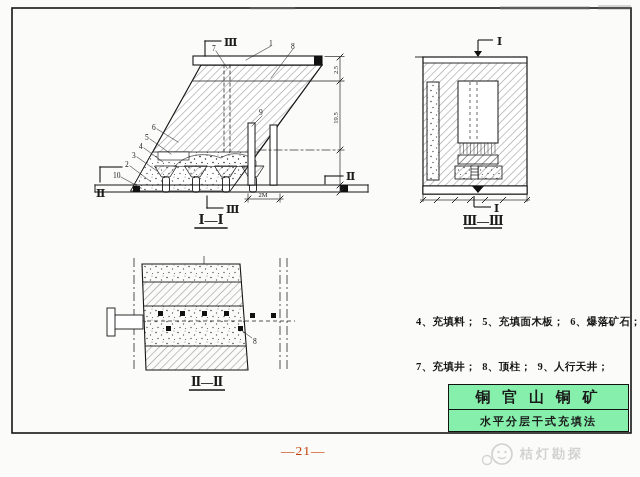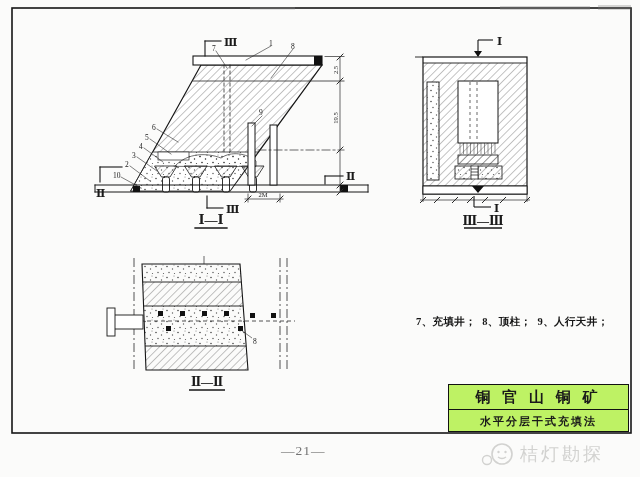--- a/index.html
+++ b/index.html
@@ -10,37 +10,37 @@
   .abs{position:absolute;}
   #drawing{position:absolute;left:0;top:0;}
   svg text{font-family:"Liberation Serif","DejaVu Serif",serif;fill:#1a1a1a;}
   .legend{
     left:416px;top:284px;width:200px;
     font-size:10.5px;font-weight:600;line-height:15px;letter-spacing:0.4px;
     white-space:pre;color:#161616;
   }
   .title-block{
     left:448px;top:384px;width:181px;height:48px;
-    border:1.6px solid #121212;background:#bef264;box-sizing:border-box;
+    border:1.6px solid #121212;background:#86efac;box-sizing:border-box;
   }
   .title-block .row1{
     height:24px;border-bottom:1.6px solid #121212;display:flex;align-items:center;justify-content:center;
     font-size:15px;font-weight:bold;letter-spacing:4px;
   }
   .title-block .row2{
     height:22px;display:flex;align-items:center;justify-content:center;
     font-size:11px;font-weight:bold;letter-spacing:2px;
   }
   .page-number{
-    left:281px;top:443px;font-size:13.5px;letter-spacing:1px;color:#737373;
+    left:281px;top:443px;font-size:13.5px;letter-spacing:1px;color:#c2410c;
   }
   .watermark{
     left:480px;top:440px;display:flex;align-items:center;gap:4px;color:#d2d2d0;
   }
-  .watermark .wm-text{font-size:18px;font-weight:normal;letter-spacing:3px;text-align:right;}
+  .watermark .wm-text{font-size:13px;font-weight:bold;letter-spacing:3px;text-align:right;}
 </style>
 </head>
 <body>
 
 <svg id="drawing" width="640" height="477" viewBox="0 0 640 477">
   <defs>
     <pattern id="hatch" width="5.5" height="5.5" patternUnits="userSpaceOnUse" patternTransform="rotate(45)">
       <line x1="0" y1="0" x2="0" y2="5.5" stroke="#3a3a3a" stroke-width="0.6"></line>
     </pattern>
     <pattern id="stipple" width="11" height="11" patternUnits="userSpaceOnUse">
@@ -291,20 +291,21 @@
 
     <line x1="252" y1="338" x2="241" y2="330" stroke="#2a2a2a" stroke-width="0.6"></line>
     <text x="253" y="344" font-size="7.5">8</text>
 
     <text x="207" y="386" font-size="12" font-weight="bold" text-anchor="middle">Ⅱ—Ⅱ</text>
     <line x1="189" y1="390" x2="225" y2="390" stroke="#161616" stroke-width="1.3"></line>
   </g>
 </svg>
 
 <div class="abs legend">
+  <div>4、充填料；  5、充填面木板；  6、爆落矿石；</div>
   <div>7、充填井；  8、顶柱；  9、人行天井；</div>
 </div>
 
 <div class="abs title-block">
   <div class="row1">铜 官 山 铜 矿</div>
   <div class="row2">水平分层干式充填法</div>
 </div>
 
 <div class="abs page-number">—21—</div>
 

